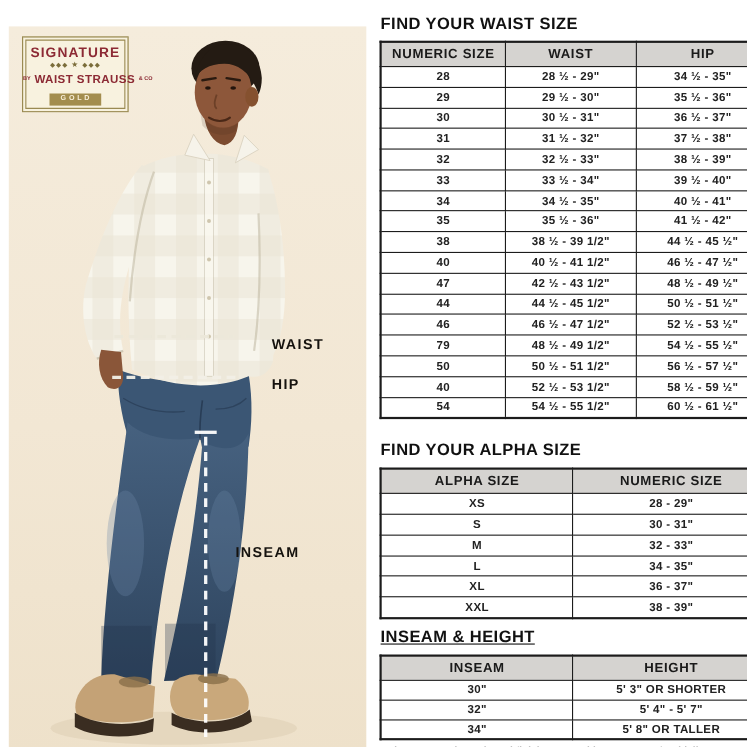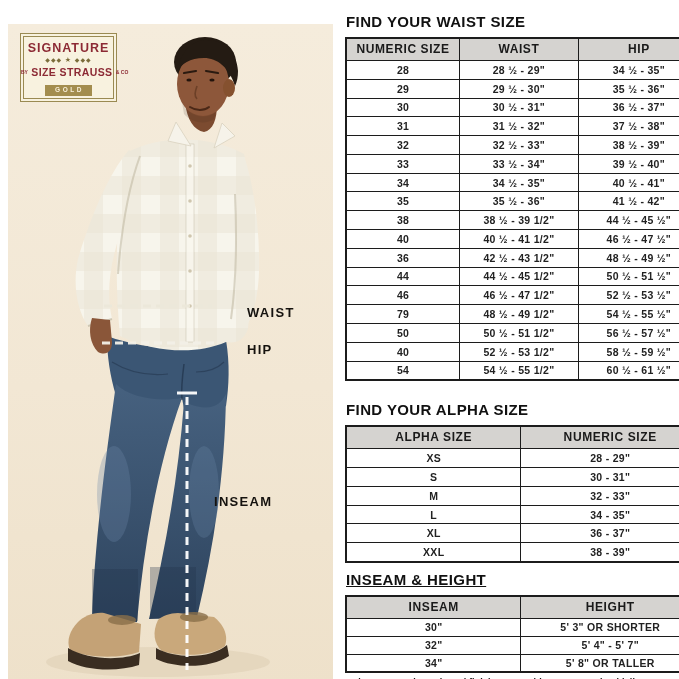--- a/index.html
+++ b/index.html
@@ -124,21 +124,21 @@
         <line x1="96" y1="282" x2="204" y2="282" stroke="#ece8da" stroke-width="3" stroke-dasharray="8 5" opacity="0.95"></line>
         <line x1="94" y1="319" x2="206" y2="319" stroke="#f3f0e7" stroke-width="3" stroke-dasharray="8 5" opacity="0.95"></line>
         <line x1="169" y1="369" x2="189" y2="369" stroke="#ffffff" stroke-width="3" opacity="0.95"></line>
         <line x1="179" y1="373" x2="179" y2="646" stroke="#ffffff" stroke-width="3" stroke-dasharray="8 6" opacity="0.95"></line>
       </g>
     </svg>
 
     <div class="logo">
       <div class="logo-signature">SIGNATURE</div>
       <div class="logo-flourish">◆◆◆ <span class="star">★</span> ◆◆◆</div>
-      <div class="logo-levi"><span class="tiny">BY</span> <span>SIZE STRAUSS</span> <span class="tiny">&amp; CO</span></div>
+      <div class="logo-levi"><span class="tiny">BY</span> <span>WAIST STRAUSS</span> <span class="tiny">&amp; CO</span></div>
       <div class="logo-gold-pill">GOLD</div>
     </div>
 
     <div class="measure-label lbl-waist">WAIST</div>
     <div class="measure-label lbl-hip">HIP</div>
     <div class="measure-label lbl-inseam">INSEAM</div>
   </div>
 
   <div class="panel">
 
@@ -196,21 +196,21 @@
             <td>38</td>
             <td>38 ½ - 39 1/2"</td>
             <td>44 ½ - 45 ½"</td>
           </tr>
           <tr>
             <td>40</td>
             <td>40 ½ - 41 1/2"</td>
             <td>46 ½ - 47 ½"</td>
           </tr>
           <tr>
-            <td>36</td>
+            <td>47</td>
             <td>42 ½ - 43 1/2"</td>
             <td>48 ½ - 49 ½"</td>
           </tr>
           <tr>
             <td>44</td>
             <td>44 ½ - 45 1/2"</td>
             <td>50 ½ - 51 ½"</td>
           </tr>
           <tr>
             <td>46</td>

